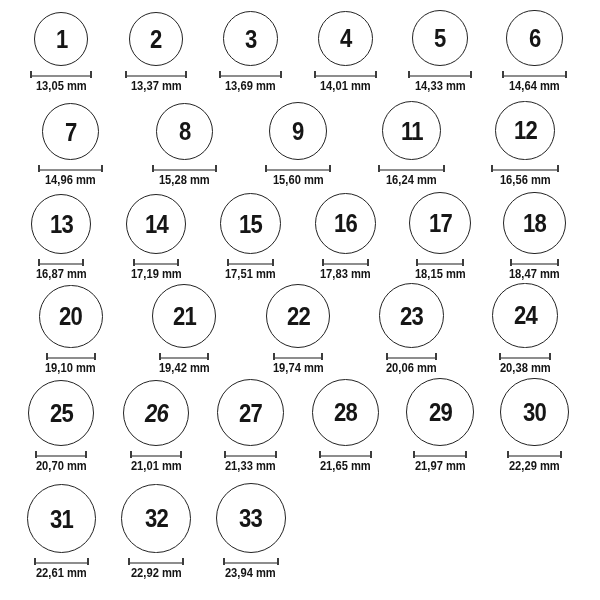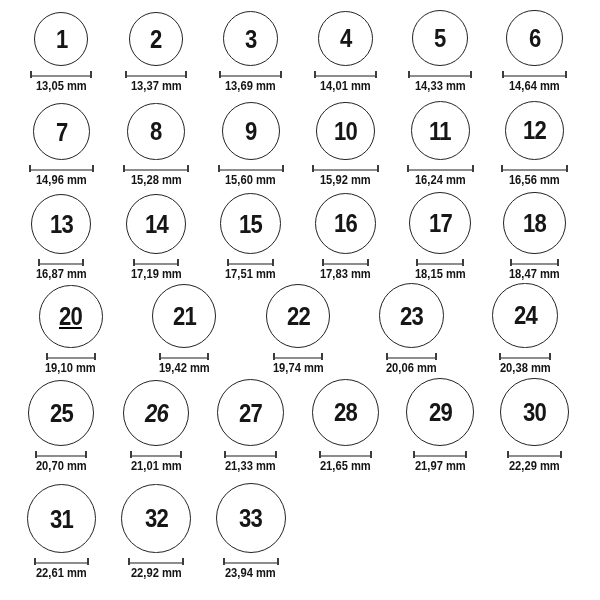--- a/index.html
+++ b/index.html
@@ -112,27 +112,20 @@
     <div class="label">15,28 mm</div>
   </div>
       <div class="cell">
     <div class="circle" style="width: 58px; height: 58px;">
       <span class="num">9</span>
     </div>
     <div class="measure" style="width: 66px;"></div>
     <div class="label">15,60 mm</div>
   </div>
       <div class="cell">
-    <div class="circle" style="width: 58.5px; height: 58.5px;">
-      <span class="num">10</span>
-    </div>
-    <div class="measure" style="width: 66.5px;"></div>
-    <div class="label">15,92 mm</div>
-  </div>
-      <div class="cell">
     <div class="circle" style="width: 59px; height: 59px;">
       <span class="num">11</span>
     </div>
     <div class="measure" style="width: 67px;"></div>
     <div class="label">16,24 mm</div>
   </div>
       <div class="cell">
     <div class="circle" style="width: 59.5px; height: 59.5px;">
       <span class="num">12</span>
     </div>
@@ -179,21 +172,21 @@
       <div class="cell">
     <div class="circle" style="width: 62.5px; height: 62.5px;">
       <span class="num">18</span>
     </div>
     <div class="measure" style="width: 48.5px;"></div>
     <div class="label">18,47 mm</div>
   </div>
     </div>
     <div class="row" style="height: 94px;">
       <div class="cell">
-    <div class="circle" style="width: 63.5px; height: 63.5px; text-decoration: underline;">
+    <div class="circle" style="width: 63.5px; height: 63.5px;">
       <span class="num">20</span>
     </div>
     <div class="measure" style="width: 49.5px;"></div>
     <div class="label">19,10 mm</div>
   </div>
       <div class="cell">
     <div class="circle" style="width: 64px; height: 64px;">
       <span class="num">21</span>
     </div>
     <div class="measure" style="width: 50px;"></div>

